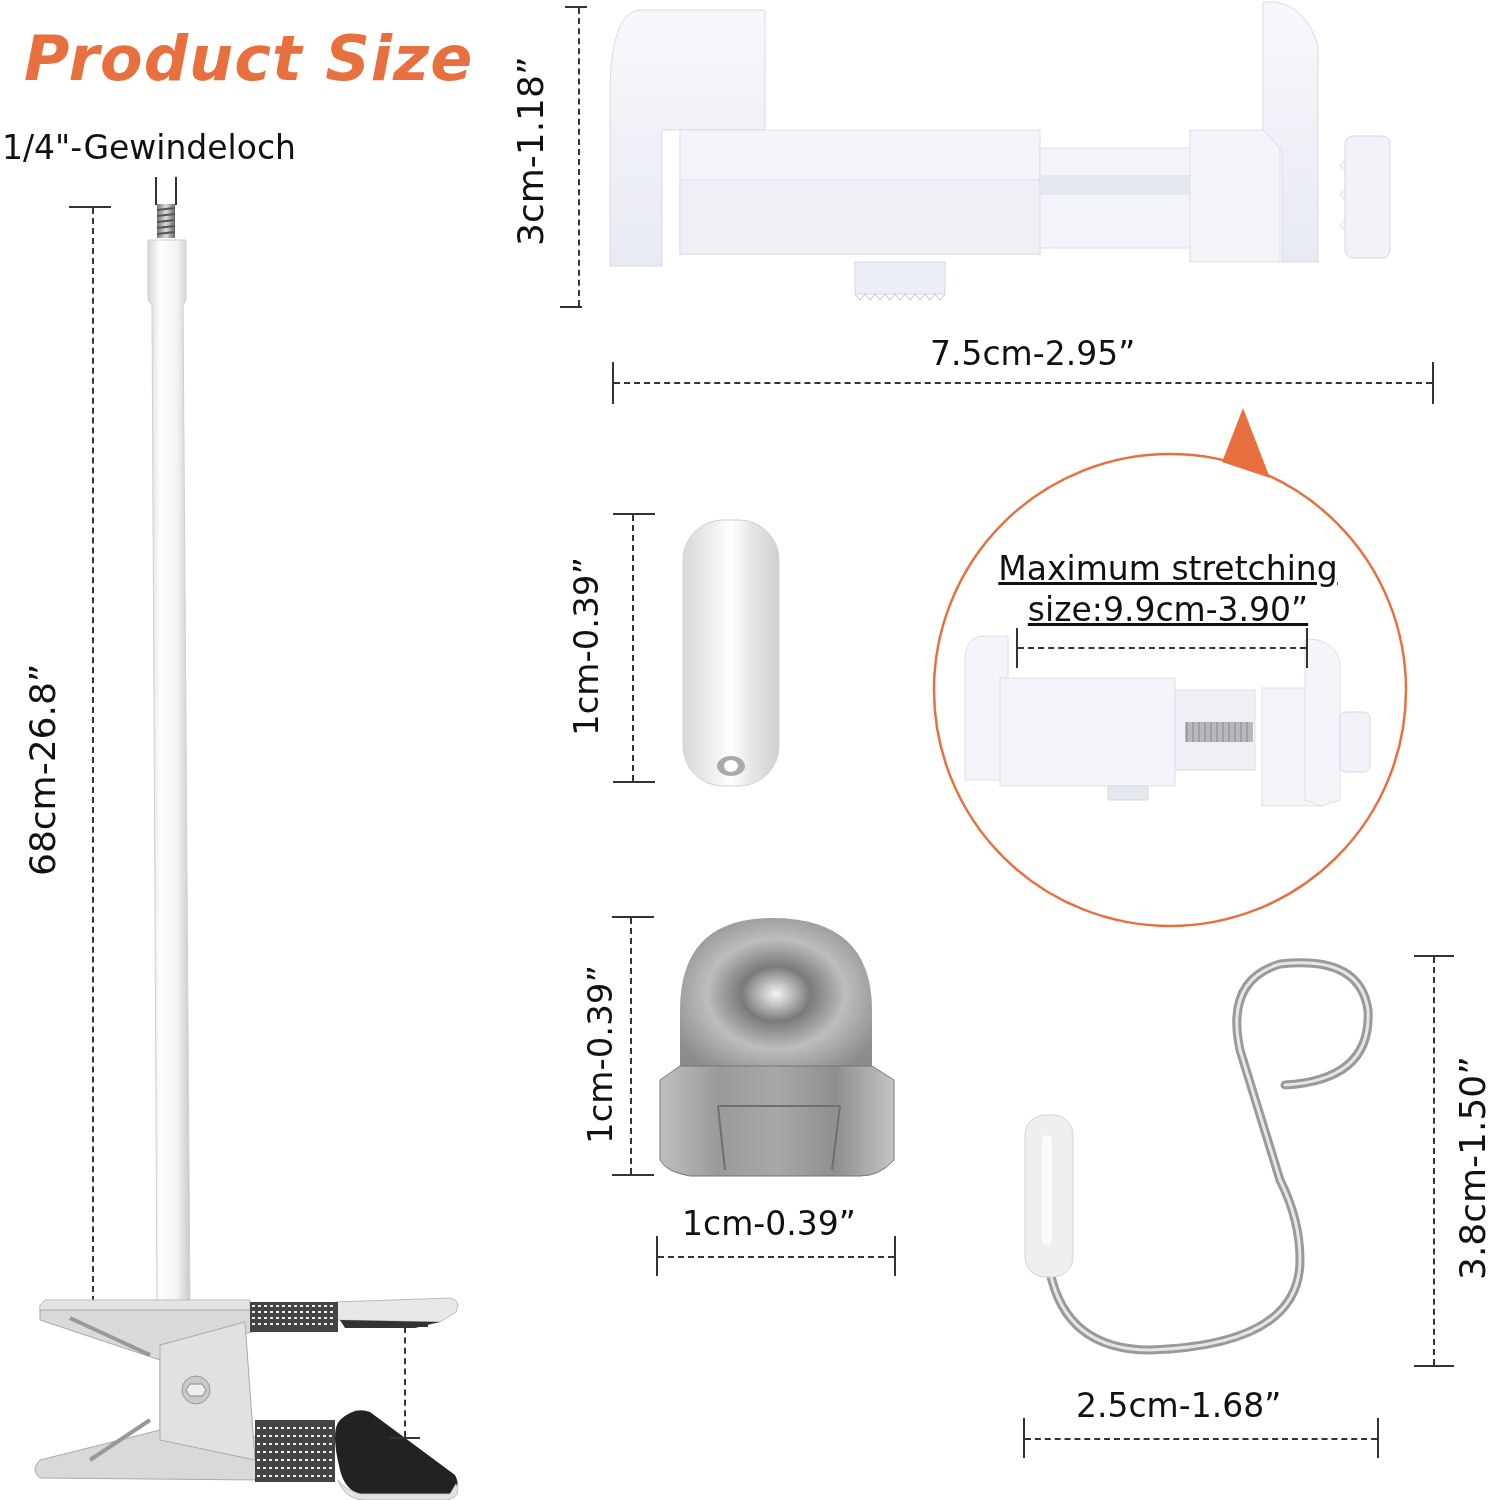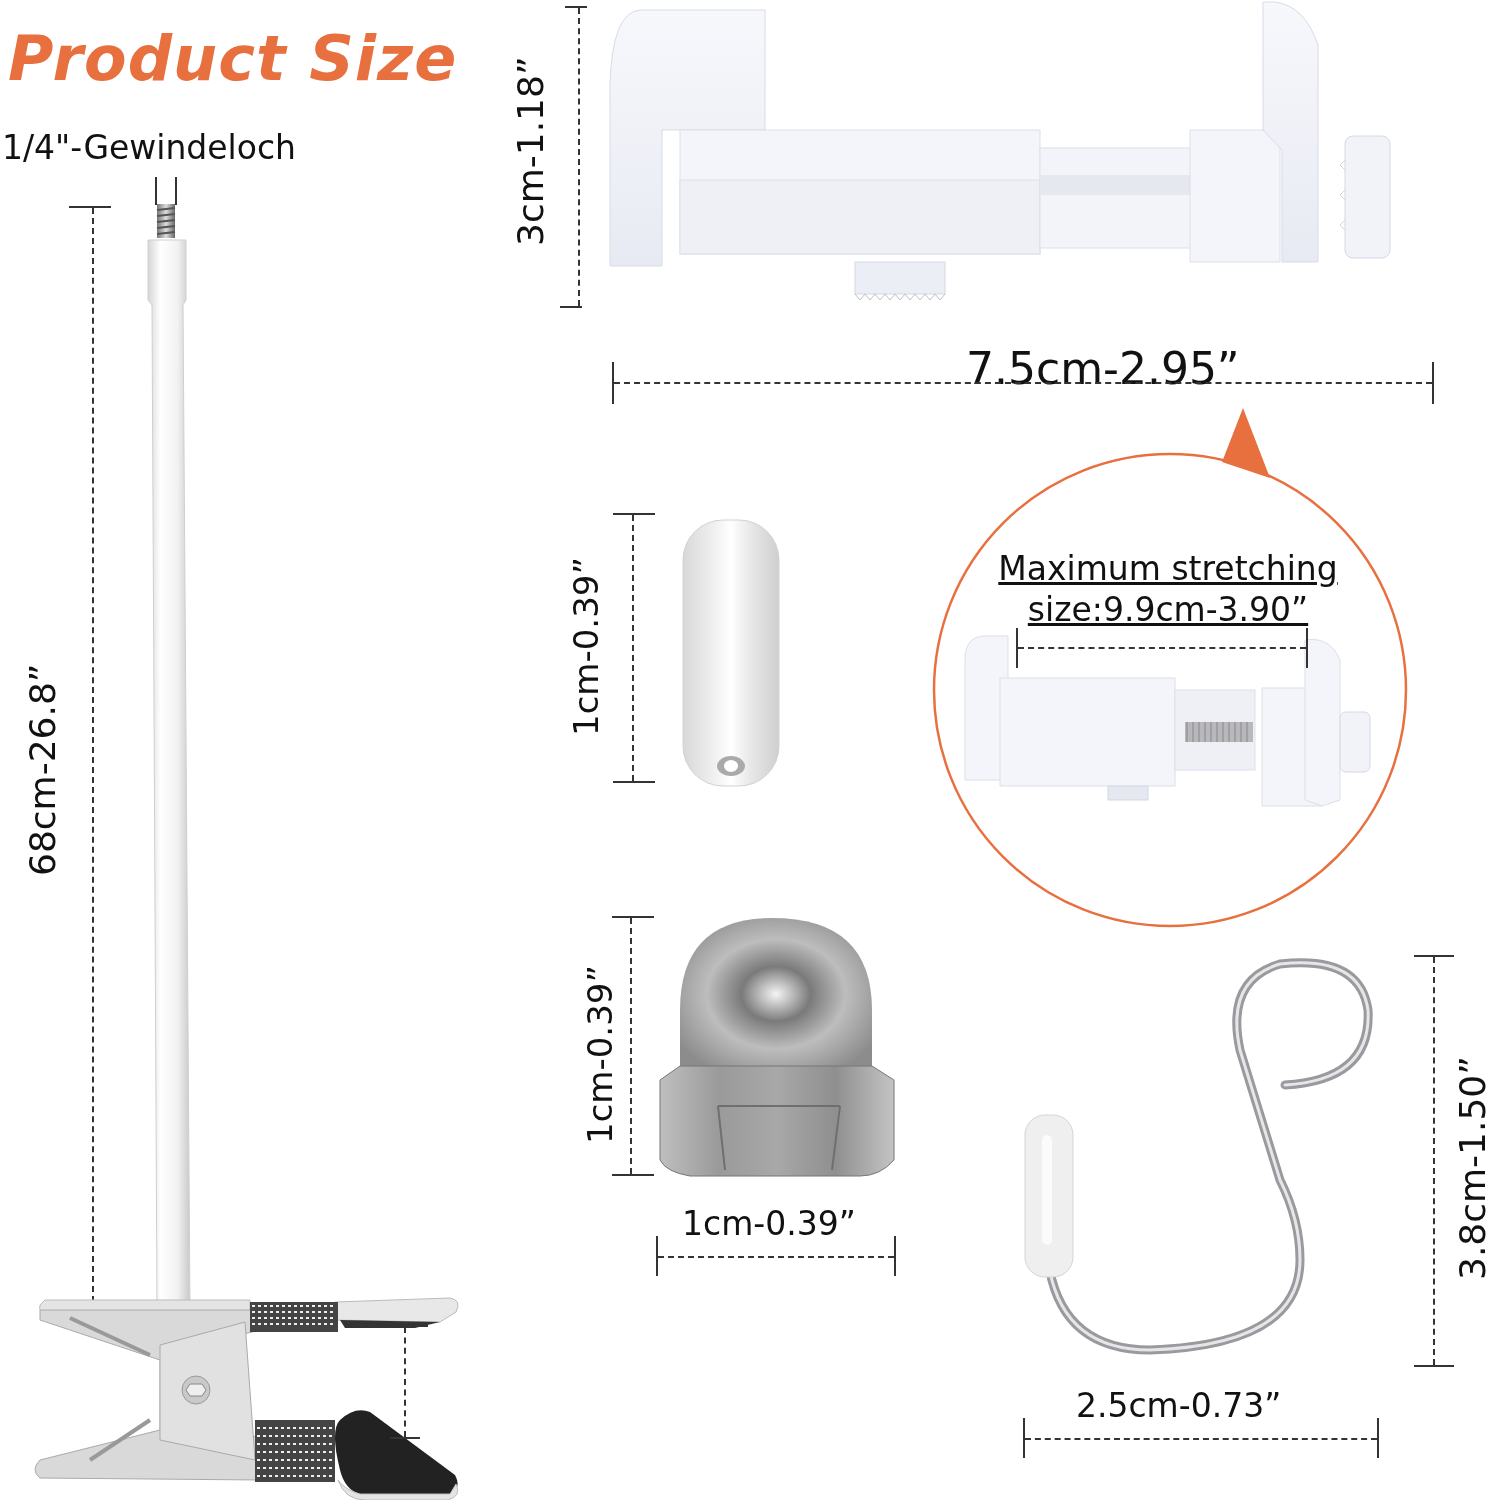--- a/index.html
+++ b/index.html
@@ -4,21 +4,21 @@
 <style>
   html, body { margin: 0; padding: 0; }
   body {
     width: 1490px; height: 1500px; position: relative; overflow: hidden;
     background: #ffffff;
     font-family: "DejaVu Sans", sans-serif;
     color: #111;
   }
   .abs { position: absolute; }
   .title {
-    left: 8px; top: 22px;
+    left: 24px; top: 22px;
     font-family: "DejaVu Sans", sans-serif;
     font-weight: bold; font-style: italic;
     font-size: 62px; letter-spacing: 1px;
     white-space: nowrap;
   }
   .label { font-size: 33px; white-space: nowrap; color: #111; }
   .vtext {
     transform-origin: left top;
     transform: rotate(-90deg);
     white-space: nowrap;
@@ -125,21 +125,21 @@
 
   <path d="M1263 2 L1275 2 Q1305 6 1318 45 L1318 262 L1282 262 L1282 150 L1263 130 Z" fill="url(#plasticGrad)" stroke="#d8dbe6"></path>
 
   <rect x="1345" y="136" width="45" height="122" rx="8" fill="#f2f3f8" stroke="#d5d8e4"></rect>
   <path d="M1345 160 L1340 165 L1345 170 M1345 190 L1340 195 L1345 200 M1345 220 L1340 225 L1345 230" stroke="#d5d8e4" fill="none"></path>
 
   <rect x="855" y="262" width="90" height="32" fill="#eceef5" stroke="#d5d8e4"></rect>
   <path d="M855 294 l5 6 l5 -6 l5 6 l5 -6 l5 6 l5 -6 l5 6 l5 -6 l5 6 l5 -6 l5 6 l5 -6 l5 6 l5 -6 l5 6 l5 -6 l5 6 l5 -6" stroke="#bcc0cc" fill="none"></path>
 </svg>
 
-<div class="abs label" style="left:966px; top:334px; font-size:44px;margin-top:9px;">7.5cm-2.95”</div>
+<div class="abs label" style="left:930px; top:334px; font-size:33px;">7.5cm-2.95”</div>
 <div class="abs tick-v" style="left:612px; top:362px; height:42px;"></div>
 <div class="abs dash-h" style="left:614px; top:382px; width:818px;"></div>
 <div class="abs tick-v" style="left:1432px; top:362px; height:42px;"></div>
 
 <svg style="left:0; top:0;" width="1" height="1">
   <circle cx="1170" cy="690" r="236" fill="#ffffff" stroke="#E8703F" stroke-width="2.5"></circle>
   <polygon points="1243,408 1222,462 1270,478" fill="#E8703F"></polygon>
 
   <path d="M965 660 Q965 636 985 636 L1008 636 L1008 780 L965 780 L965 740 Z" fill="#f4f5fa" stroke="#dcdfea"></path>
   <rect x="1000" y="678" width="175" height="108" fill="#f4f5fa" stroke="#dcdfea"></rect>
@@ -211,16 +211,16 @@
   <path d="M1048 1260 Q1060 1350 1150 1350 Q1300 1345 1300 1260 Q1300 1220 1280 1180 L1240 1050 Q1225 980 1280 964 Q1360 955 1368 1010 Q1372 1080 1285 1085" fill="none" stroke="#9a9a9e" stroke-width="9" stroke-linecap="round"></path>
   <path d="M1048 1260 Q1060 1350 1150 1350 Q1300 1345 1300 1260 Q1300 1220 1280 1180 L1240 1050 Q1225 980 1280 964 Q1360 955 1368 1010 Q1372 1080 1285 1085" fill="none" stroke="#e6e6e8" stroke-width="3" stroke-linecap="round"></path>
   <rect x="1025" y="1115" width="48" height="162" rx="20" fill="#efefef" stroke="#d4d4d4"></rect>
   <rect x="1042" y="1135" width="10" height="110" rx="5" fill="#fbfbfb"></rect>
 </svg>
 <div class="abs tick-h" style="left:1414px; top:955px; width:40px;"></div>
 <div class="abs dash-v" style="left:1433px; top:957px; height:408px;"></div>
 <div class="abs tick-h" style="left:1414px; top:1365px; width:40px;"></div>
 <div class="abs label vtext" style="left:1452px; top:1280px; font-size:36px;">3.8cm-1.50”</div>
 
-<div class="abs label" style="left:1076px; top:1386px; font-size:33px;">2.5cm-0.73”</div>
+<div class="abs label" style="left:1076px; top:1386px; font-size:33px;">2.5cm-1.68”</div>
 <div class="abs tick-v" style="left:1023px; top:1418px; height:40px;"></div>
 <div class="abs dash-h" style="left:1025px; top:1438px; width:352px;"></div>
 <div class="abs tick-v" style="left:1377px; top:1418px; height:40px;"></div>
 
 </body></html>

